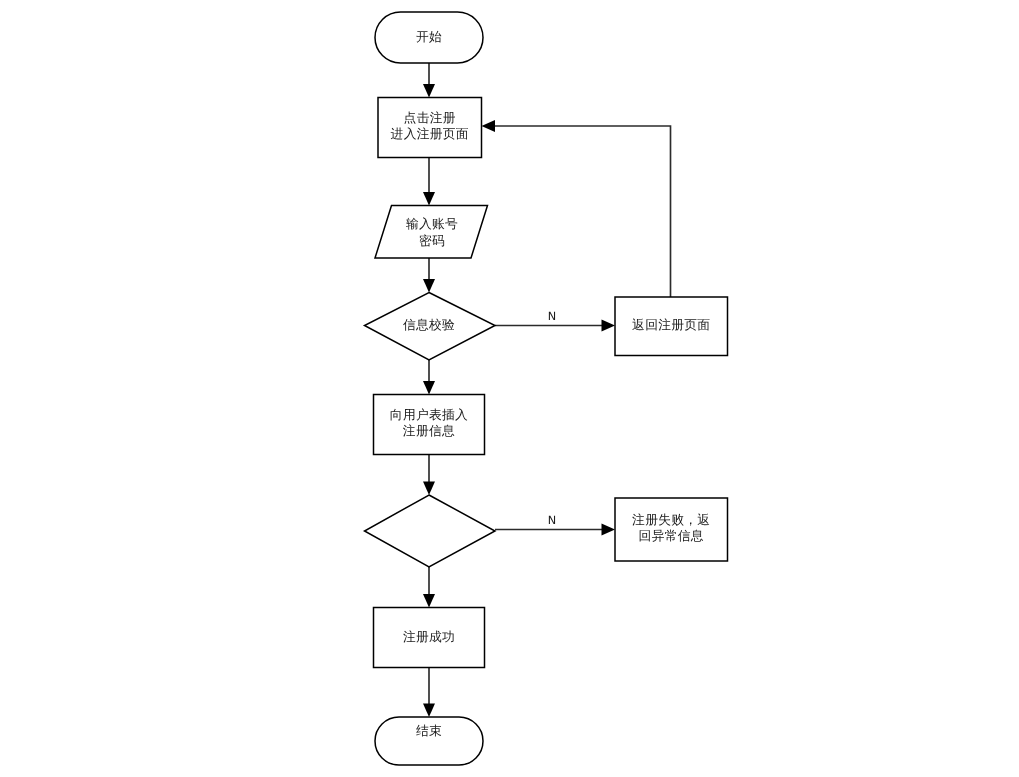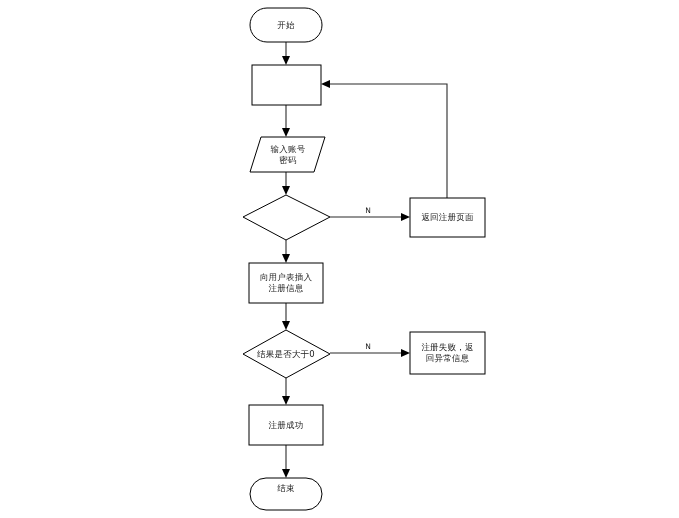--- a/index.html
+++ b/index.html
@@ -117,31 +117,33 @@
     <rect class="shape-stroke" x="410" y="332" width="75" height="42"></rect>
 
     <rect class="shape-stroke" x="249" y="405" width="74" height="40"></rect>
 
     <rect class="shape-stroke" x="250" y="478" width="72" height="32" rx="16" ry="16"></rect>
 
   </svg>
 
   <div class="node-label" style="left:250px; top:8px; width:72px; height:34px;">开始</div>
 
+  <div class="node-label" style="left:252px; top:65px; width:69px; height:40px;">点击注册
+进入注册页面</div>
 
   <div class="node-label" style="left:252px; top:137px; width:72px; height:35px;font-family:Liberation Serif, serif;">输入账号
 密码</div>
 
+  <div class="node-label" style="left:250px; top:200px; width:72px; height:34px;">信息校验</div>
 
   <div class="node-label" style="left:410px; top:198px; width:75px; height:39px;">返回注册页面</div>
 
   <div class="node-label" style="left:249px; top:263px; width:74px; height:40px;">向用户表插入
 注册信息</div>
 
-  <div class="node-label" style="left:246px; top:337px; width:80px; height:34px;">结果是否大于0</div>
 
   <div class="node-label" style="left:249px; top:405px; width:74px; height:40px;">注册成功</div>
 
   <div class="node-label" style="left:410px; top:332px; width:75px; height:42px;">注册失败，返
 回异常信息</div>
 
   <div class="node-label" style="left:250px; top:478px; width:72px; height:20px;">结束</div>
 
   <div class="edge-label" style="left:362px; top:206px; width:12px;">N</div>
 

